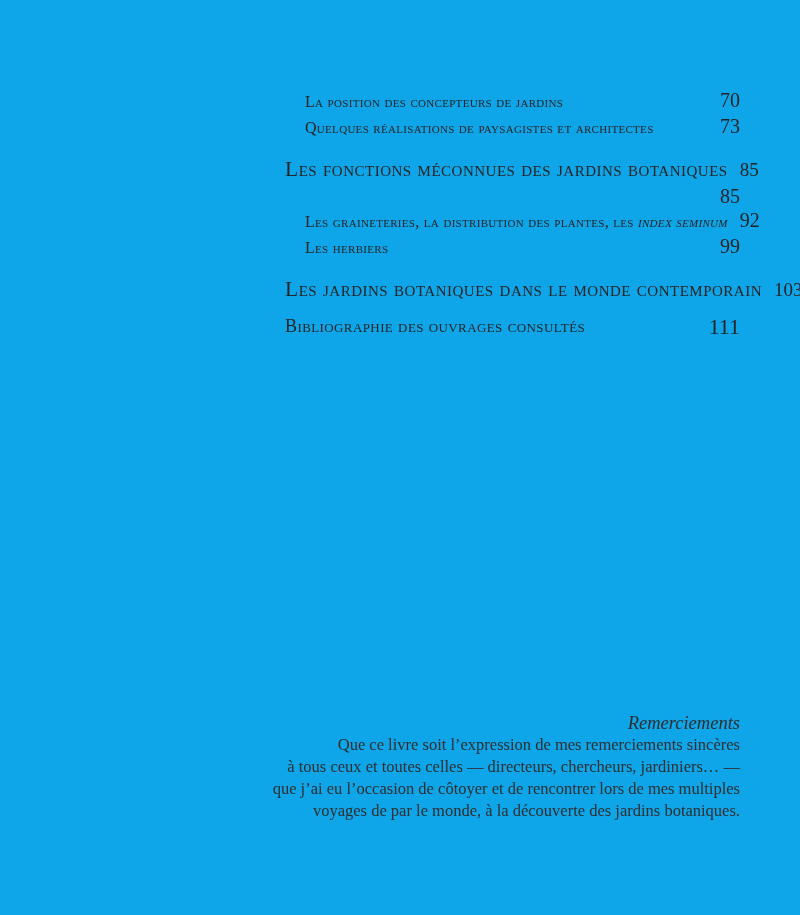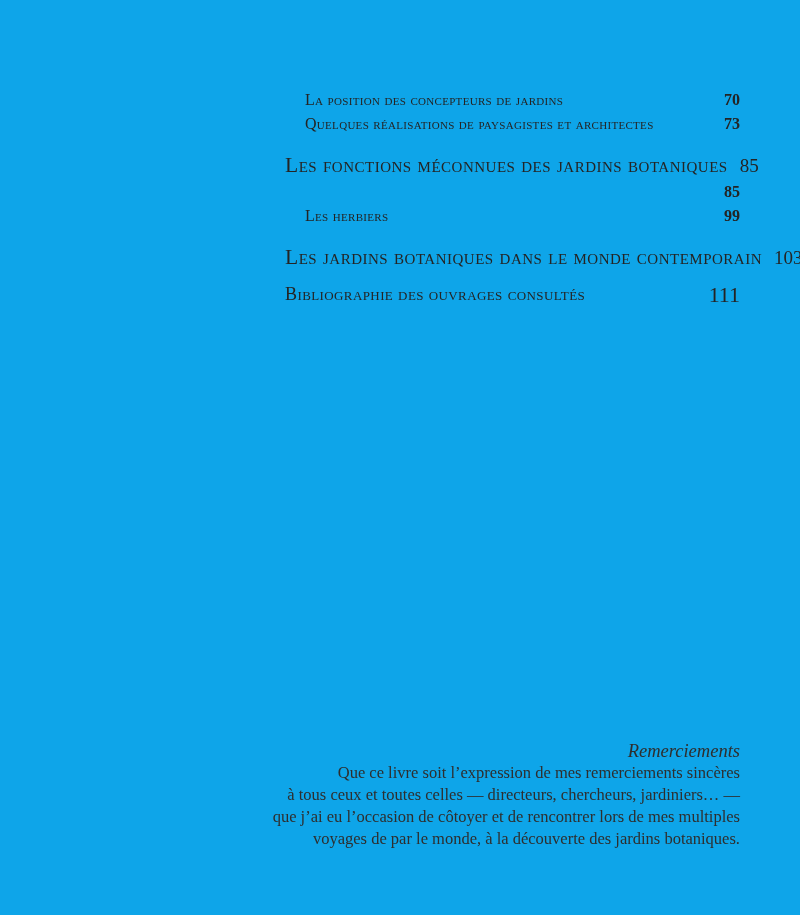--- a/index.html
+++ b/index.html
@@ -37,21 +37,21 @@
     font-variant: normal;
     letter-spacing: 0;
   }
 
   .toc-row.sub {
     font-size: 16px;
     line-height: 24px;
     padding-left: 20px;
     letter-spacing: 0.3px;
   }
-  .toc-row.sub .toc-page { font-size: 16px; font-weight: bold; }
+  .toc-row.sub .toc-page { font-size: 20px; }
 
   .toc-row.chapter {
     font-size: 21.5px;
     line-height: 28px;
     margin-top: 15px;
     letter-spacing: 0.5px;
   }
   .toc-row.chapter .toc-page { font-size: 19px; }
 
   .toc-row.section {
@@ -62,21 +62,21 @@
     align-items: center;
   }
   .toc-row.section .toc-page { font-size: 22px; }
 
   .italic-label { font-style: italic; }
 
   
   .ack {
     position: absolute;
     right: 60px;
-    top: 740px;
+    top: 712px;
     width: 470px;
     text-align: right;
     color: #2e2e2e;
   }
 
   .ack-heading {
     font-style: italic;
     font-size: 18.5px;
     line-height: 22px;
   }
@@ -108,20 +108,24 @@
 
     <div class="toc-row chapter">
       <span class="toc-label">Les fonctions méconnues des jardins botaniques</span>
       <span class="toc-page">85</span>
     </div>
 
     <div class="toc-row sub">
       <span class="toc-page">85</span>
     </div>
 
+    <div class="toc-row sub">
+      <span class="toc-label"><span>Les graineteries, la distribution des plantes, les</span><span class="italic-label"> index seminum</span></span>
+      <span class="toc-page">92</span>
+    </div>
 
     <div class="toc-row sub">
       <span class="toc-label">Les herbiers</span>
       <span class="toc-page">99</span>
     </div>
 
     <div class="toc-row chapter">
       <span class="toc-label">Les jardins botaniques dans le monde contemporain</span>
       <span class="toc-page">103</span>
     </div>

